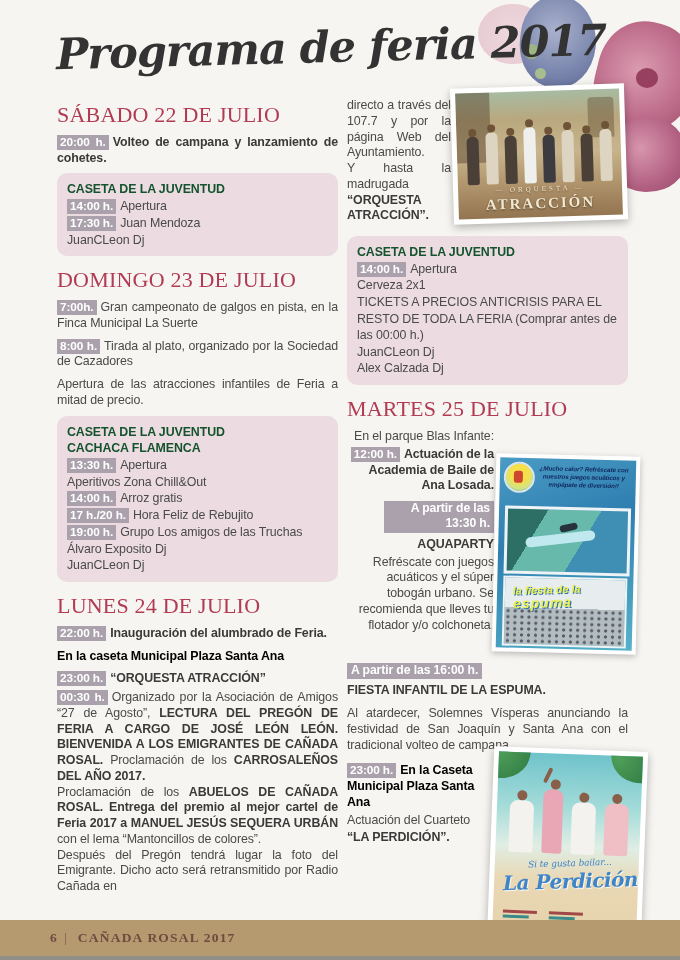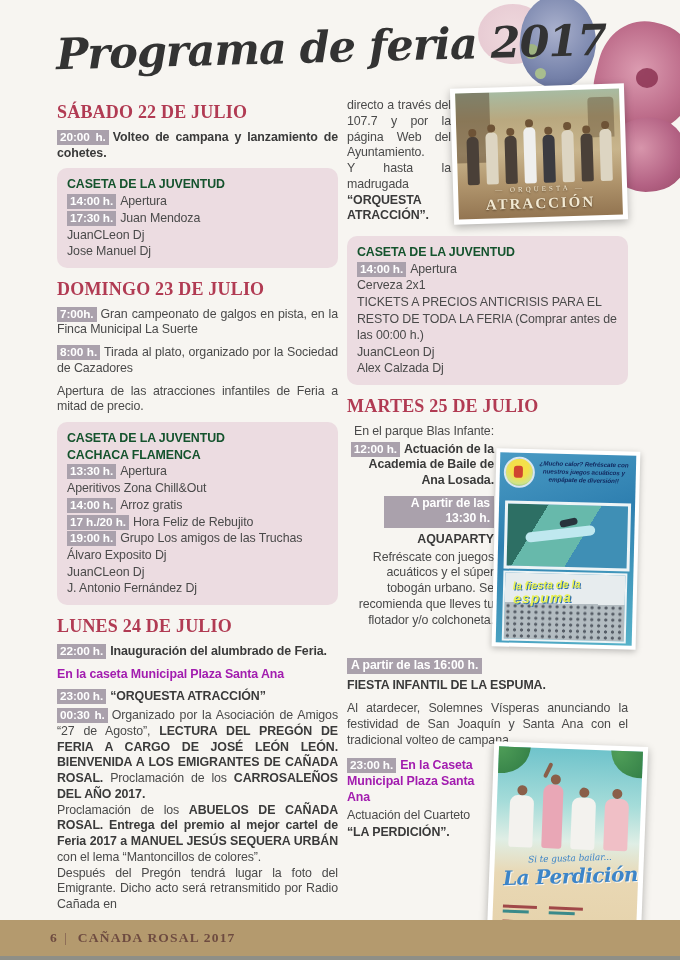--- a/index.html
+++ b/index.html
@@ -24,29 +24,29 @@
   .fl-leaf2{left:598px;top:128px;width:12px;height:48px;border-radius:50%;
        background:linear-gradient(#9cb77e,#7d9a5f);transform:rotate(-30deg);}
   .fl-dots{left:524px;top:44px;width:15px;height:15px;border-radius:50%;background:#9fb482;
        box-shadow:9px 22px 0 -2px #a8bd8e,-4px 44px 0 -3px #94ad79,15px 62px 0 -4px #b1c49b,
                   3px 82px 0 -3px #9cb37f,21px 100px 0 -5px #a5ba88,11px 120px 0 -4px #8ea86f,
                   27px 138px 0 -5px #b0c29a,19px 158px 0 -4px #97ad77;}
   
   .col{position:absolute;width:281px;font-size:12.4px;line-height:1.27;letter-spacing:-0.1px;text-align:justify;}
   .col-left{left:57px;top:101px;}
   .col-right{left:347px;top:88px;}
-  h2.day{font-family:"Liberation Serif",serif;font-weight:700;font-size:18px;color:#b13b53;
+  h2.day{font-family:"Liberation Serif",serif;font-weight:400;font-size:22px;color:#b13b53;
          margin:0 0 6px;letter-spacing:.2px;text-align:left;}
   p.ev{margin:0 0 7px;}
   b,.bold{color:#3a3a3a;}
   .chip{background:#aaa1ac;color:#fff;font-weight:700;padding:0 3px 1px;margin-right:4px;
         font-size:11.8px;white-space:nowrap;}
   .hl{display:inline-block;background:#aaa1ac;color:#fff;font-weight:700;padding:0 4px 1px;
       font-size:12.2px;margin:0 0 2px;}
-  .venue{color:#a21caf;font-weight:700;}
+  .venue{color:#000000;font-weight:700;}
   .pinkbox{background:#ecdce1;border-radius:10px;padding:8px 10px;margin:2px 0 10px;line-height:1.34;}
   .pinkbox .bt{font-weight:700;color:#14532d;}
   .pinkbox div{text-align:left;}
   
   .photo-orquesta{position:absolute;left:105px;top:-2px;width:174px;height:136px;background:#fff;
         padding:5px;box-sizing:border-box;box-shadow:0 3px 8px rgba(0,0,0,.28);transform:rotate(-1.8deg);}
   .ph{position:relative;width:100%;height:100%;overflow:hidden;
       background:linear-gradient(180deg,#a7bba2 0%,#b9a87f 22%,#c8b48c 48%,#b1966e 72%,#937551 100%);}
   .arch1{position:absolute;left:0;top:0;width:34px;height:70px;background:rgba(80,60,40,.45);}
   .arch2{position:absolute;right:6px;top:8px;width:26px;height:40px;background:rgba(90,70,45,.4);border-radius:4px 4px 0 0;}
@@ -141,39 +141,37 @@
   <div class="col col-left">
 
     <h2 class="day">SÁBADO 22 DE JULIO</h2>
     <p class="ev"><span class="chip">20:00 h.</span><b>Volteo de campana y lanzamiento de cohetes.</b></p>
 
     <div class="pinkbox">
       <div class="bt">CASETA DE LA JUVENTUD</div>
       <div><span class="chip">14:00 h.</span><span>Apertura</span></div>
       <div><span class="chip">17:30 h.</span><span>Juan Mendoza</span></div>
       <div>JuanCLeon Dj</div>
-      <div>Jose Manuel Dj</div>
     </div>
 
     <h2 class="day">DOMINGO 23 DE JULIO</h2>
     <p class="ev"><span class="chip">7:00h.</span><span>Gran campeonato de galgos en pista, en la Finca Municipal La Suerte</span></p>
     <p class="ev"><span class="chip">8:00 h.</span><span>Tirada al plato, organizado por la Sociedad de Cazadores</span></p>
     <p class="ev">Apertura de las atracciones infantiles de Feria  a mitad de precio.</p>
 
     <div class="pinkbox">
       <div class="bt">CASETA DE LA JUVENTUD</div>
       <div class="bt">CACHACA FLAMENCA</div>
       <div><span class="chip">13:30 h.</span><span>Apertura</span></div>
       <div>Aperitivos Zona Chill&amp;Out</div>
       <div><span class="chip">14:00 h.</span><span>Arroz gratis</span></div>
       <div><span class="chip">17 h./20 h.</span><span>Hora Feliz de Rebujito</span></div>
       <div><span class="chip">19:00 h.</span><span>Grupo Los amigos de las Truchas</span></div>
       <div>Álvaro Exposito Dj</div>
       <div>JuanCLeon Dj</div>
-      <div>J. Antonio Fernández Dj</div>
     </div>
 
     <h2 class="day">LUNES 24 DE JULIO</h2>
     <p class="ev"><span class="chip">22:00 h.</span><b>Inauguración del alumbrado de Feria.</b></p>
     <p class="ev venue">En la caseta Municipal Plaza Santa Ana</p>
     <p class="ev" style="margin-bottom:3px;"><span class="chip">23:00 h.</span><b>“ORQUESTA ATRACCIÓN”</b></p>
     <p class="ev"><span class="chip">00:30 h.</span><span>Organizado por la Asociación de Amigos “27 de  Agosto”, </span><b>LECTURA DEL PREGÓN DE FERIA A CARGO DE JOSÉ LEÓN LEÓN.  BIENVENIDA A LOS EMIGRANTES DE CAÑADA ROSAL.</b><span> Proclamación de los </span><b>CARROSALEÑOS DEL AÑO 2017.</b><br>
       <span>Proclamación de los </span><b>ABUELOS DE CAÑADA ROSAL.</b><b> Entrega del premio al mejor cartel de Feria 2017 a  MANUEL JESÚS SEQUERA URBÁN</b><span> con el lema “Mantoncillos de colores”.</span><br>
       <span>Después del Pregón tendrá lugar la foto del Emigrante. Dicho acto será retransmitido por Radio Cañada  en</span></p>
   </div>

